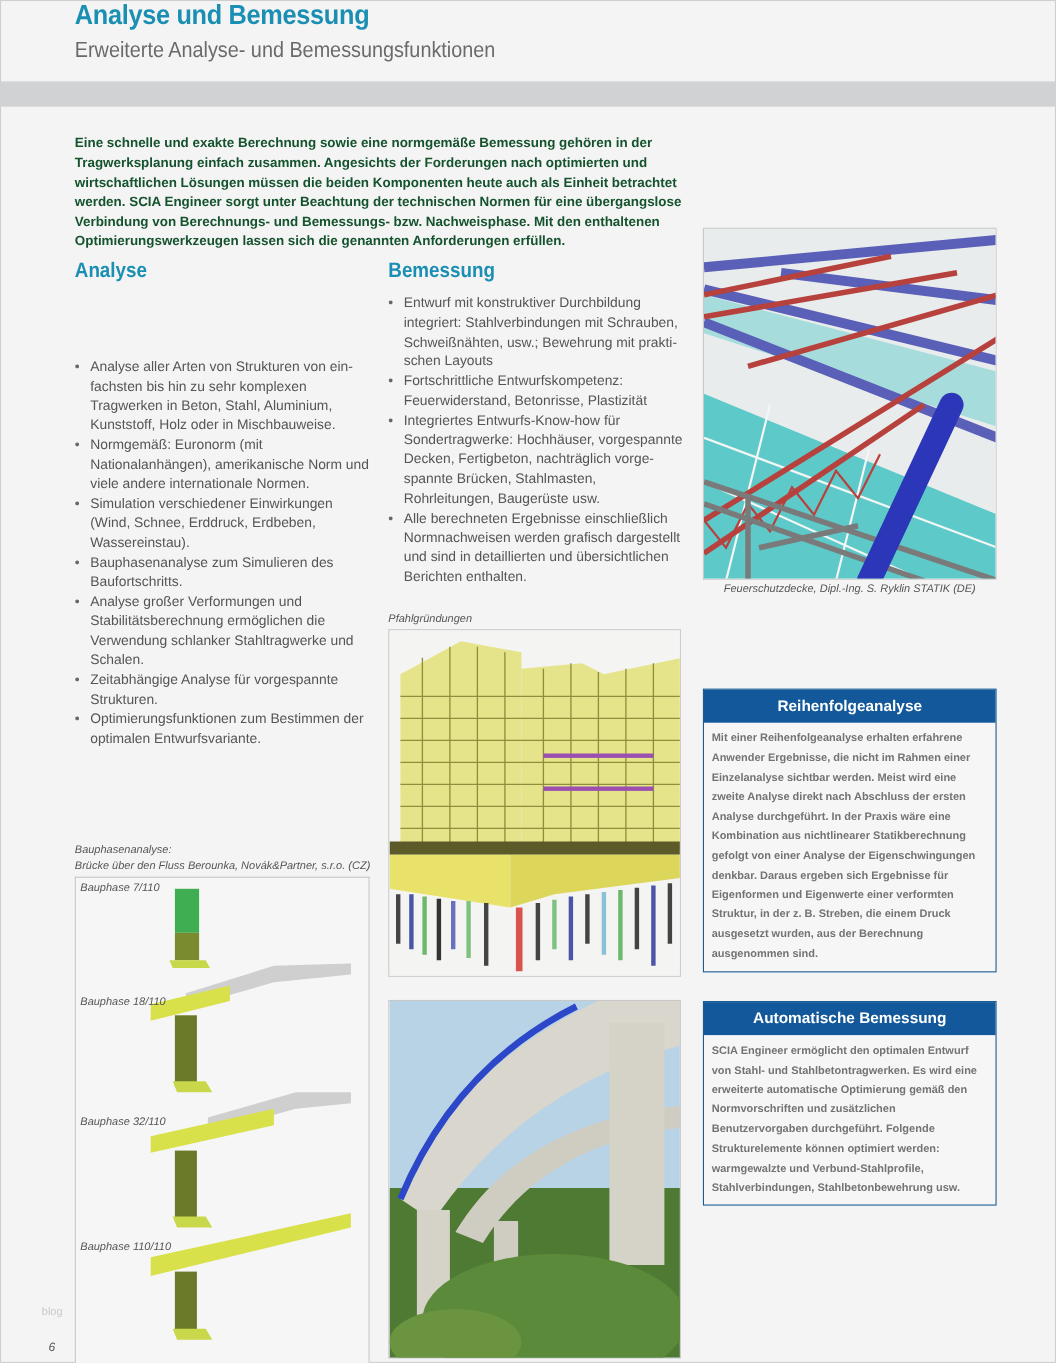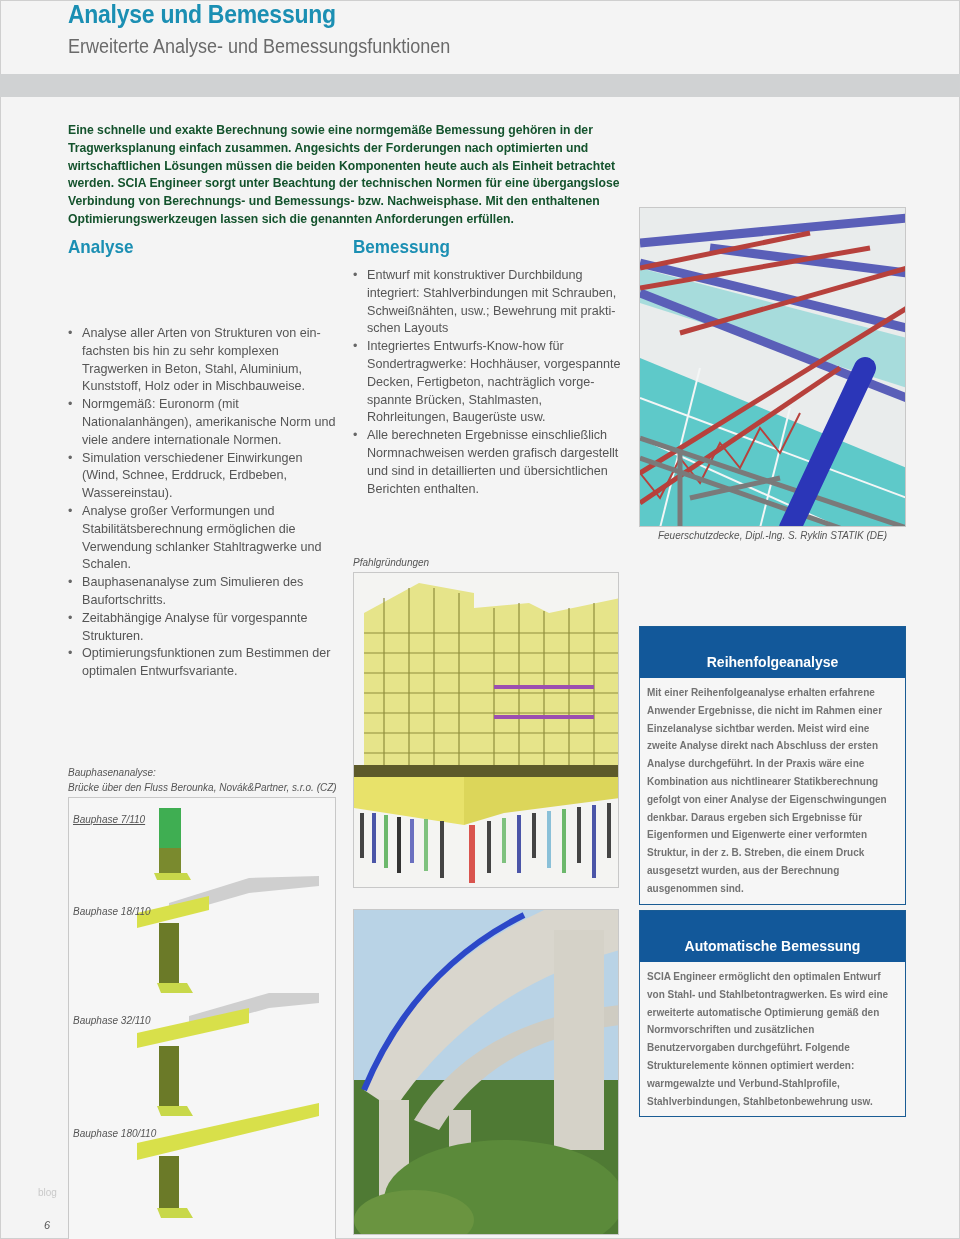--- a/index.html
+++ b/index.html
@@ -10,21 +10,21 @@
   .subtitle { position: absolute; left: 68px; top: 35px; font-size: 20px; color: #6a6a6a; transform: scaleX(0.9); transform-origin: left; }
   .gray-band { position: absolute; left: 0; top: 74px; width: 960px; height: 23px; background: #d0d2d3; }
   .intro { position: absolute; left: 68px; top: 122px; width: 560px; font-size: 12.2px; font-weight: bold; line-height: 17.8px; color: #14532d; }
   .col-head { position: absolute; font-size: 19px; font-weight: bold; color: #1b8fb3; transform: scaleX(0.9); transform-origin: left; }
   ul.bullets { position: absolute; list-style: none; font-size: 12.6px; line-height: 17.8px; color: #555; }
   ul.bullets li { position: relative; padding-left: 14px; }
   ul.bullets li::before { content: "•"; position: absolute; left: 0; top: 0; color: #666; }
   .caption { position: absolute; font-size: 10px; font-style: italic; color: #555; line-height: 14.5px; }
   .img-box { position: absolute; border: 1px solid #c8c8c8; background: #f6f6f6; overflow: hidden; }
   .info-box { position: absolute; left: 639px; width: 267px; border: 1px solid #1a5c94; background: #f6f6f6; }
-  .info-head { background: #12589a; color: #fff; font-weight: bold; font-size: 14px; text-align: center; padding: 27px 0 8px; }
+  .info-head { background: #12589a; color: #fff; font-weight: bold; font-size: 14px; text-align: center; padding: 6px 0 8px; }
   .info-body { padding: 6px 7px 6px 7px; font-size: 10px; line-height: 17.8px; color: #737373; font-weight: bold; }
   .blog { position: absolute; left: 38px; top: 1187px; font-size: 10px; color: #c9c9c9; }
   .page-num { position: absolute; left: 44px; top: 1219px; font-size: 11px; font-style: italic; color: #555; }
   .phase-label { position: absolute; font-size: 10px; font-style: italic; color: #555; }
   svg { display: block; }
 </style>
 </head>
 <body>
 
 <div class="page-frame"></div>
@@ -33,29 +33,30 @@
 <div class="subtitle">Erweiterte Analyse- und Bemessungsfunktionen</div>
 <div class="gray-band"></div>
 
 <p class="intro">Eine schnelle und exakte Berechnung sowie eine normgemäße Bemessung gehören in der Tragwerksplanung einfach zusammen. Angesichts der Forderungen nach optimierten und wirtschaftlichen Lösungen müssen die beiden Komponenten heute auch als Einheit betrachtet werden. SCIA Engineer sorgt unter Beachtung der technischen Normen für eine übergangslose Verbindung von Berechnungs- und Bemessungs- bzw. Nachweisphase. Mit den enthaltenen Optimierungswerkzeugen lassen sich die genannten Anforderungen erfüllen.</p>
 
 <div class="col-head" style="left:68px; top:236px;">Analyse</div>
 <ul class="bullets" style="left:68px; top:281px; width:270px;margin-top:44px;">
   <li>Analyse aller Arten von Strukturen von ein-fachsten bis hin zu sehr komplexen Tragwerken in Beton, Stahl, Aluminium, Kunststoff, Holz oder in Mischbauweise.</li>
   <li>Normgemäß: Euronorm (mit Nationalanhängen), amerikanische Norm und viele andere internationale Normen.</li>
   <li>Simulation verschiedener Einwirkungen (Wind, Schnee, Erddruck, Erdbeben, Wassereinstau).</li>
+  <li>Bauphasenanalyse zum Simulieren des Baufortschritts.</li>
   <li>Analyse großer Verformungen und Stabilitätsberechnung ermöglichen die Verwendung schlanker Stahltragwerke und Schalen.</li>
-  <li>Bauphasenanalyse zum Simulieren des Baufortschritts.</li>
   <li>Zeitabhängige Analyse für vorgespannte Strukturen.</li>
   <li>Optimierungsfunktionen zum Bestimmen der optimalen Entwurfsvariante.</li>
 </ul>
 
 <div class="col-head" style="left:353px; top:236px;">Bemessung</div>
 <ul class="bullets" style="left:353px; top:267px; width:272px;">
   <li>Entwurf mit konstruktiver Durchbildung integriert: Stahlverbindungen mit Schrauben, Schweißnähten, usw.; Bewehrung mit prakti-schen Layouts</li>
+  <li>Fortschrittliche Entwurfskompetenz: Feuerwiderstand, Betonrisse, Plastizität</li>
   <li>Integriertes Entwurfs-Know-how für Sondertragwerke: Hochhäuser, vorgespannte Decken, Fertigbeton, nachträglich vorge-spannte Brücken, Stahlmasten, Rohrleitungen, Baugerüste usw.</li>
   <li>Alle berechneten Ergebnisse einschließlich Normnachweisen werden grafisch dargestellt und sind in detaillierten und übersichtlichen Berichten enthalten.</li>
 </ul>
 
 <div class="img-box" style="left:639px; top:207px; width:267px; height:320px;">
   <svg width="267" height="320" viewBox="0 0 267 320">
     <rect width="267" height="320" fill="#e9ecec"></rect>
     <polygon points="0,150 267,260 267,320 0,320" fill="#5ec9c9"></polygon>
     <polygon points="0,60 267,130 267,180 0,95" fill="#7bd2d2" opacity="0.6"></polygon>
     <g stroke="#f4f6f6" stroke-width="2">
@@ -158,24 +159,24 @@
 
     <polygon points="120,218 200,195 250,195 250,205 200,210 120,232" fill="#cfcfcf"></polygon>
     <polygon points="68,235 180,210 180,225 68,250" fill="#d8e04a"></polygon>
     <rect x="90" y="248" width="20" height="65" fill="#6b7a28"></rect>
     <polygon points="88,308 118,308 124,318 92,318" fill="#c8d84a"></polygon>
 
     <polygon points="68,345 250,305 250,318 68,362" fill="#d8e04a"></polygon>
     <rect x="90" y="358" width="20" height="55" fill="#6b7a28"></rect>
     <polygon points="88,410 118,410 124,420 92,420" fill="#c8d84a"></polygon>
   </svg>
-  <div class="phase-label" style="left:4px; top:16px;text-decoration:underline;">Bauphase 7/110</div>
+  <div class="phase-label" style="left:4px; top:4px;">Bauphase 7/110</div>
   <div class="phase-label" style="left:4px; top:108px;">Bauphase 18/110</div>
   <div class="phase-label" style="left:4px; top:217px;">Bauphase 32/110</div>
-  <div class="phase-label" style="left:4px; top:330px;">Bauphase 180/110</div>
+  <div class="phase-label" style="left:4px; top:330px;">Bauphase 110/110</div>
 </div>
 
 <div class="img-box" style="left:353px; top:909px; width:266px; height:326px;">
   <svg width="266" height="326" viewBox="0 0 266 326">
     <rect width="266" height="326" fill="#b9d3e6"></rect>
     <rect y="170" width="266" height="156" fill="#4f7a34"></rect>
     <path d="M10,180 Q60,60 190,0 L266,0 L266,40 Q120,80 40,200 Z" fill="#d9d6cd"></path>
     <path d="M10,180 Q60,60 170,5" stroke="#2c48c8" stroke-width="6" fill="none"></path>
     <path d="M60,210 Q120,110 266,95 L266,115 Q140,130 85,220 Z" fill="#cfccc2"></path>
     <rect x="200" y="20" width="50" height="220" fill="#d5d2c8"></rect>

